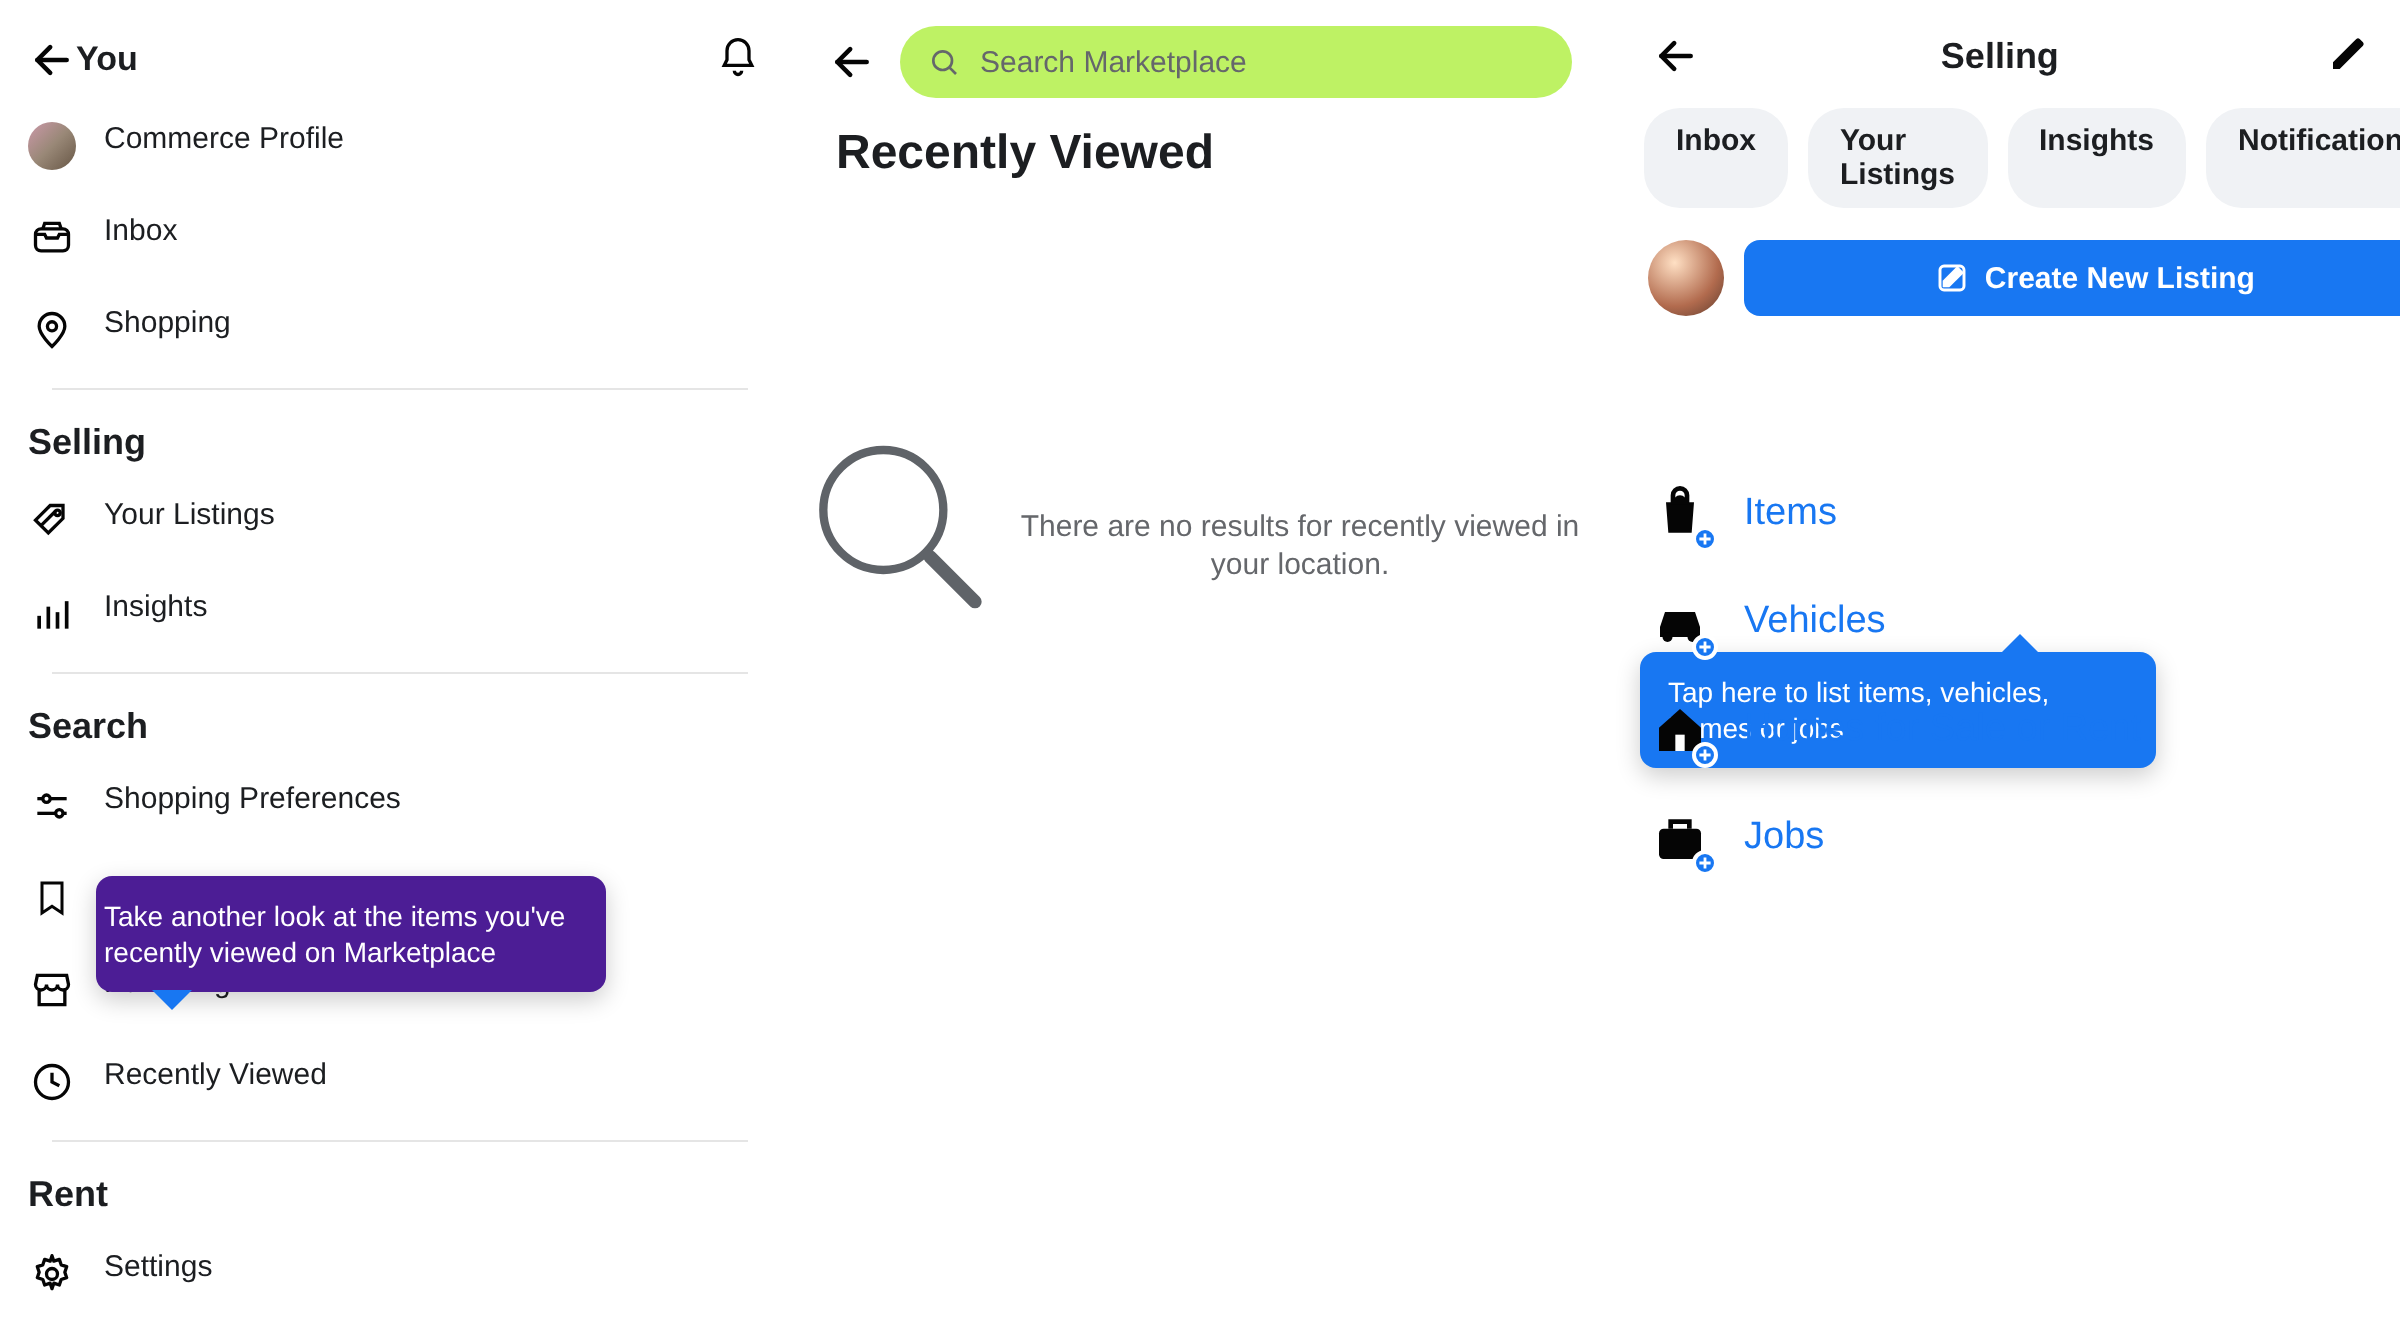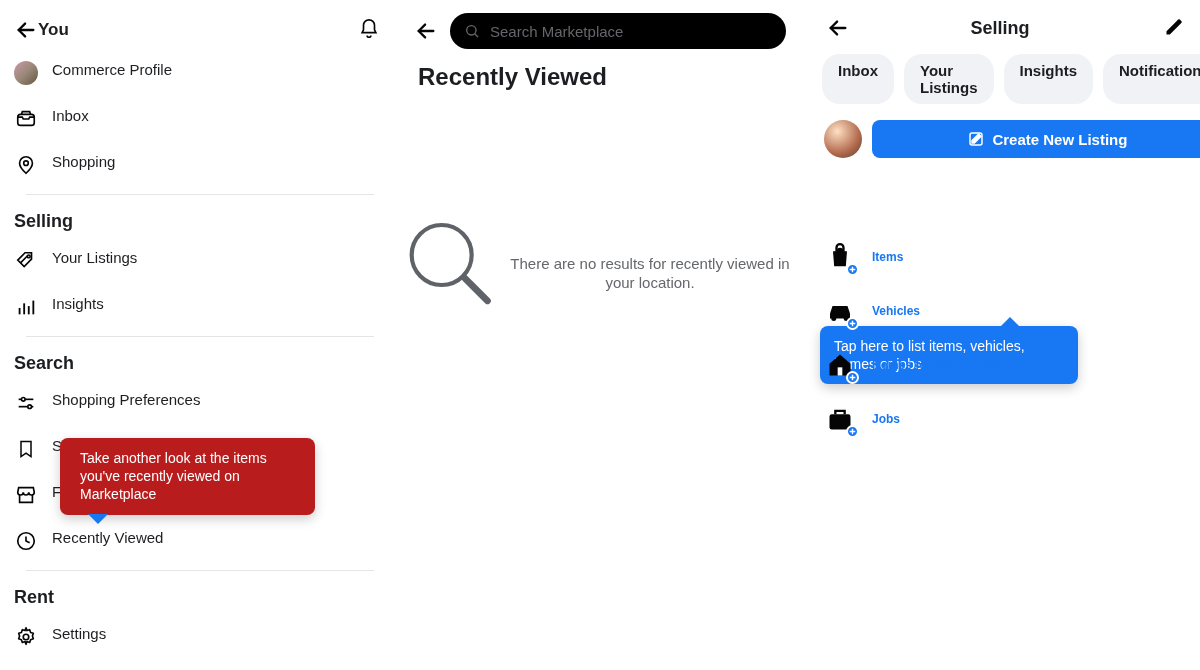--- a/index.html
+++ b/index.html
@@ -47,26 +47,26 @@
     border-top: 1px solid #e5e5e5;
     margin: 6px 26px 0 26px;
   }
   .avatar {
     width:24px; height:24px; border-radius:50%;
     background: linear-gradient(135deg,#c9a 0%, #987 50%, #654 100%);
     margin-right:14px;
   }
   .tooltip1 {
     position: absolute;
-    left: 60px;
+    left: 48px;
     top: 438px;
-    background: #b91c1c;
+    background: #4c1d95;
     color: #fff;
     font-size: 14px;
-    padding: 11px 20px;
+    padding: 11px 4px;
     border-radius: 8px;
     max-width: 255px;
     line-height: 1.3;
     box-shadow: 0 4px 12px rgba(0,0,0,0.2);
   }
   .tooltip1::after {
     content:"";
     position:absolute;
     left:28px; bottom:-9px;
     border:10px solid transparent;
@@ -76,21 +76,21 @@
 
   
   .p2-header {
     display:flex;
     align-items:center;
     padding: 13px 14px 10px 14px;
     gap: 12px;
   }
   .search-pill {
     flex:1;
-    background:#000000;
+    background:#bef264;
     border-radius: 22px;
     height: 36px;
     display:flex;
     align-items:center;
     padding: 0 14px;
     color:#65676b;
     font-size:15px;
     gap:10px;
   }
   .p2-title {
@@ -195,21 +195,21 @@
   }
   .cat-plus {
     position:absolute;
     right:-3px; bottom:-3px;
     width:13px; height:13px;
     background:#1877f2;
     border:2px solid #fff;
     border-radius:50%;
     display:flex; align-items:center; justify-content:center;
   }
-  .cat-label { color:#1877f2; font-weight:700; font-size:12px;}
+  .cat-label { color:#1877f2; font-weight:400; font-size:19px;}
 </style>
 </head>
 <body>
 
 <div class="panel hidden-overflow">
   <div class="p1-header">
     <div class="back-arrow">
       <svg width="22" height="22" viewBox="0 0 24 24" fill="none" stroke="#050505" stroke-width="2.5" stroke-linecap="round" stroke-linejoin="round">
           <line x1="20" y1="12" x2="4" y2="12"></line>
           <polyline points="11 5 4 12 11 19"></polyline>

